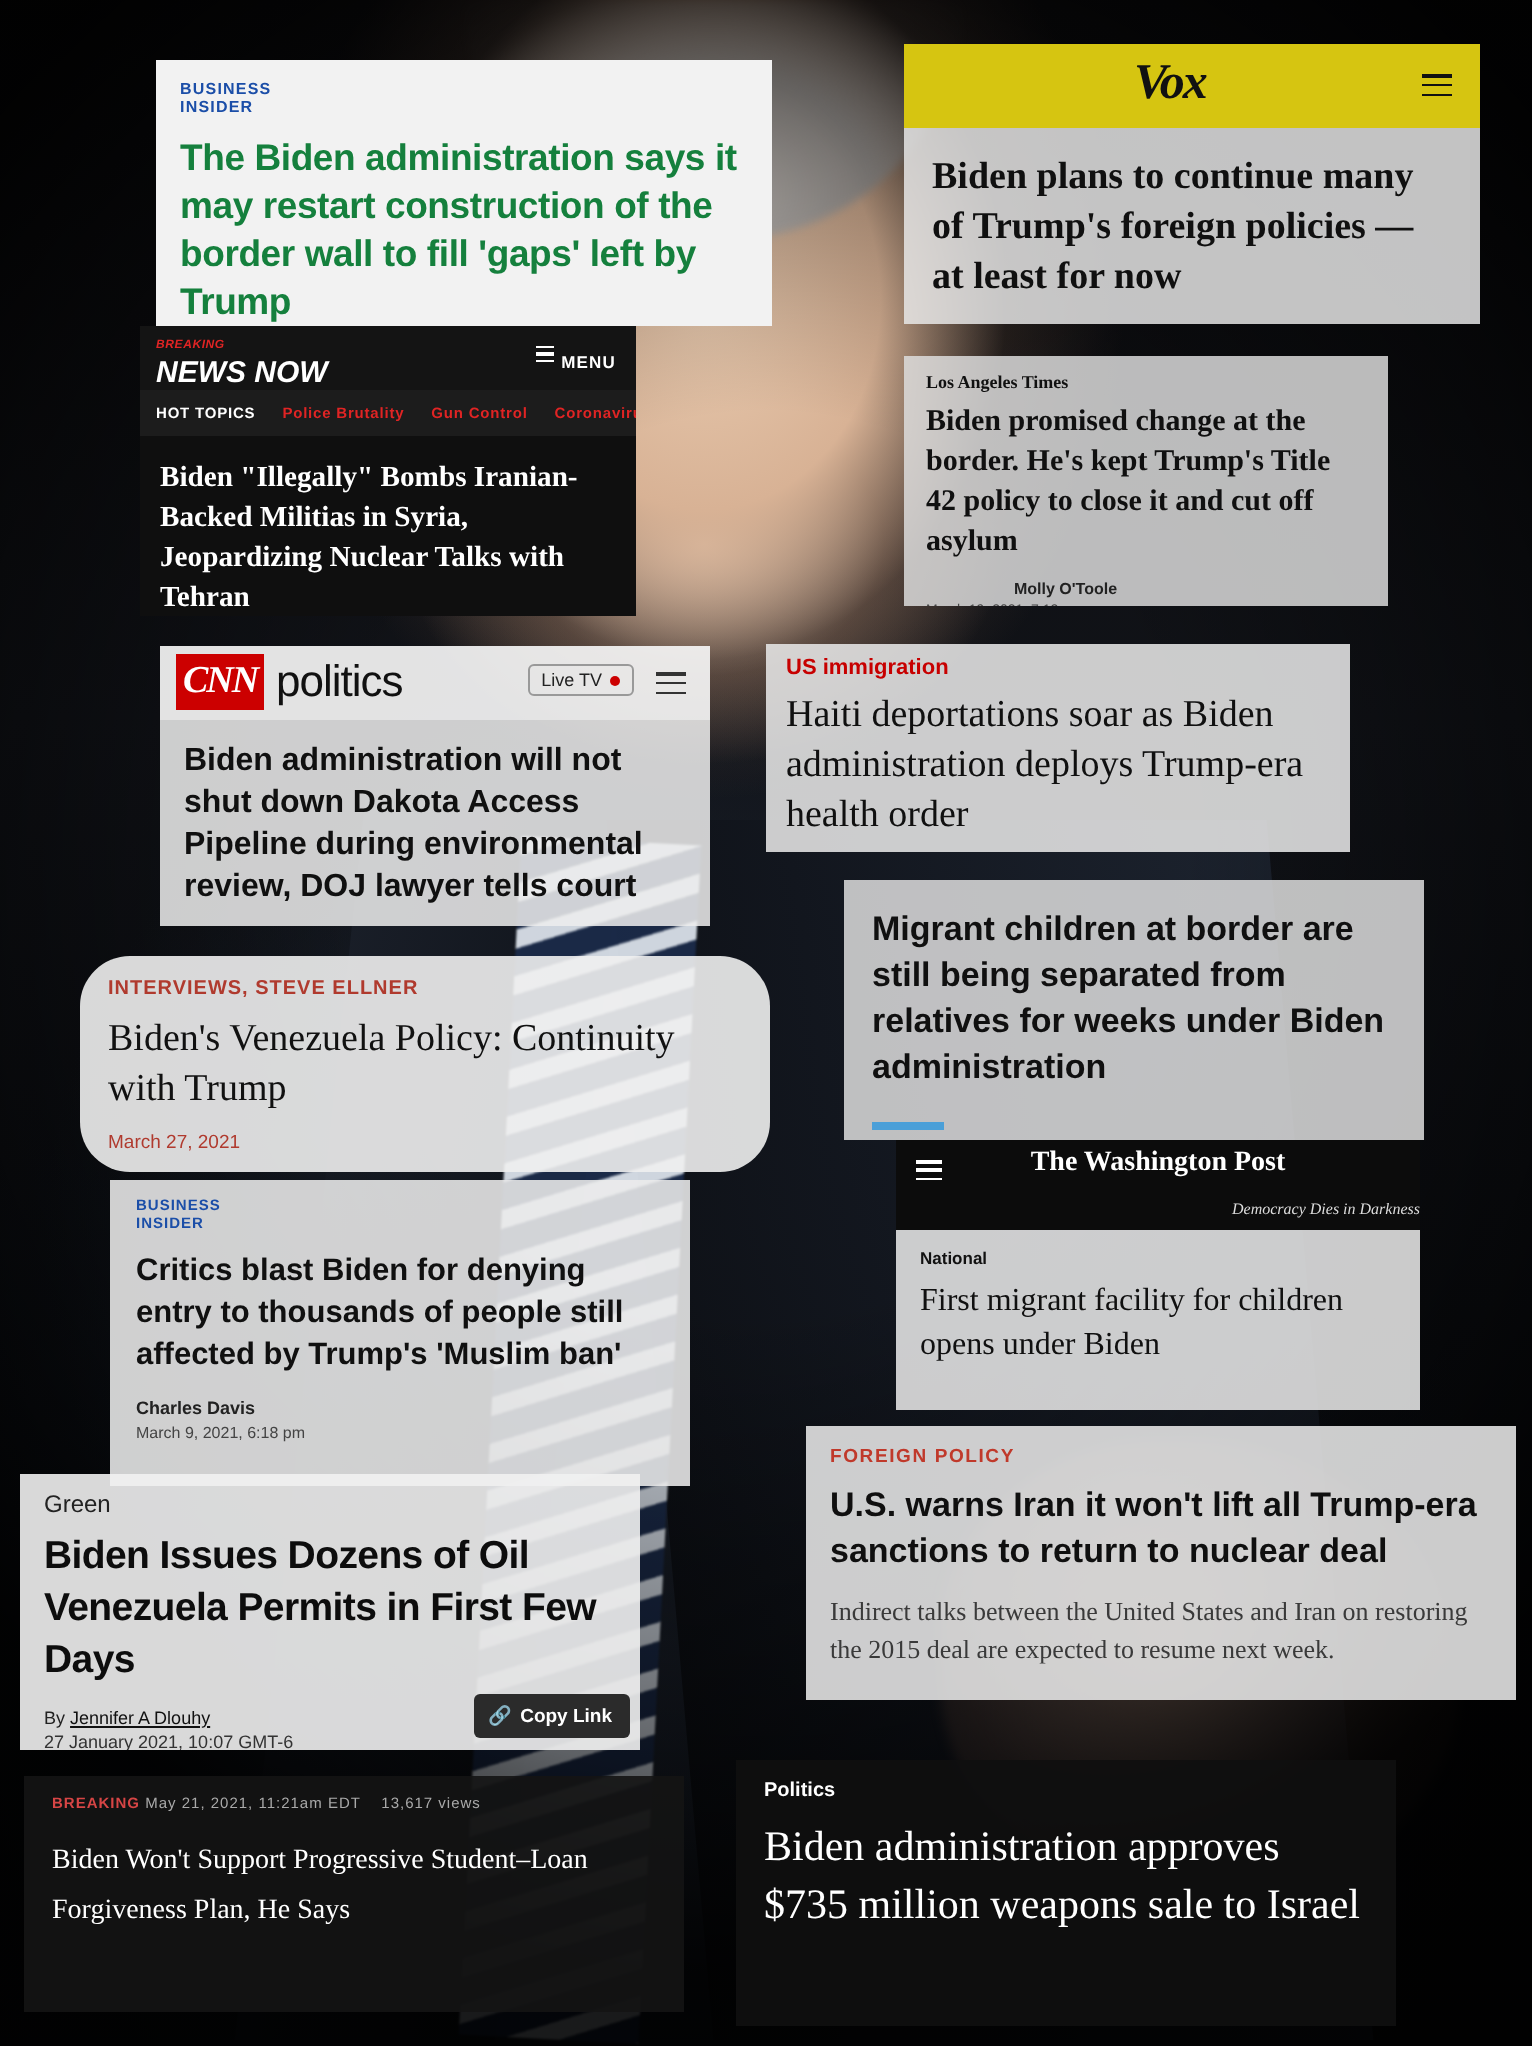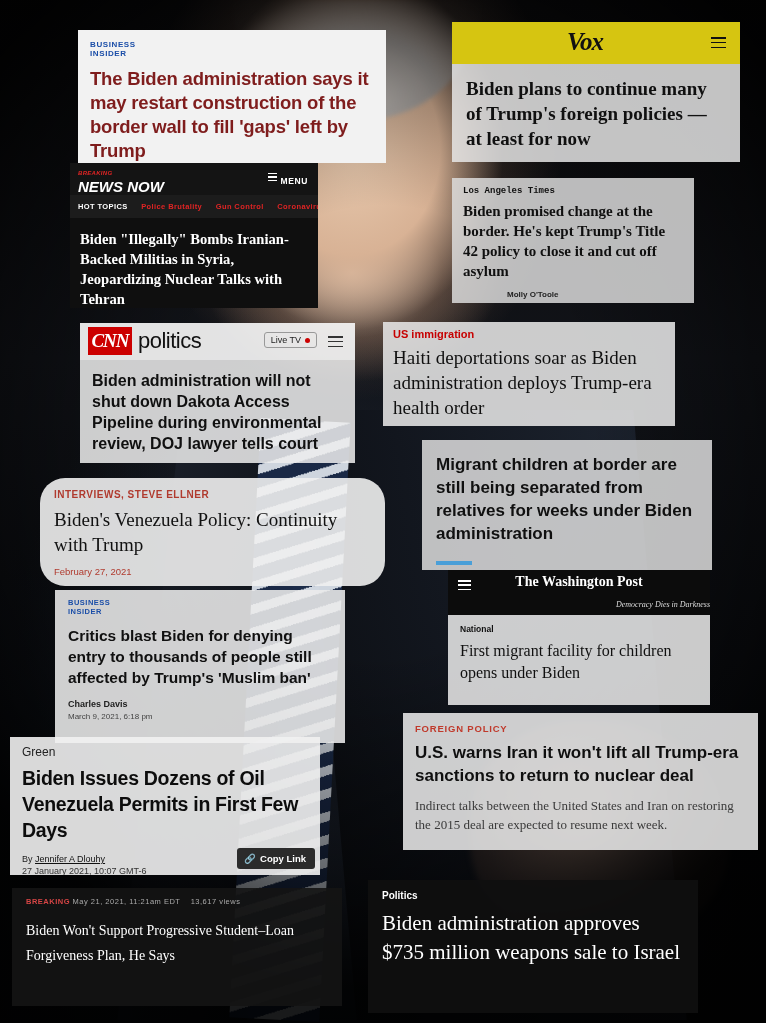--- a/index.html
+++ b/index.html
@@ -94,21 +94,21 @@
     letter-spacing: .6px;
     line-height: 9px;
     margin: 10px 0 0 12px;
     width: 60px;
   }
   #c-bi1 .hl {
     margin: 9px 14px 0 12px;
     font-size: 18.5px;
     line-height: 24px;
     font-weight: bold;
-    color: #7f1d1d;
+    color: #15803d;
     letter-spacing: -.2px;
   }
 
   
   #c-vox { left: 452px; top: 22px; width: 288px; height: 140px; }
   #c-vox .vox-bar {
     height: 42px;
     background: #d6c511;
     position: relative;
   }
@@ -177,21 +177,21 @@
     font-weight: bold;
     font-size: 14.6px;
     line-height: 20px;
     color: #fff;
   }
 
   
   #c-lat { left: 452px; top: 178px; width: 242px; height: 125px; }
   #c-lat .inner { background: rgba(222,222,222,0.84); height: 100%; padding: 8px 11px 0 11px; box-sizing: border-box; }
   #c-lat .lat-logo {
-    font-family: Liberation Mono, monospace;
+    font-family: Liberation Serif, serif;
     font-weight: bold;
     font-size: 9px;
     color: #111;
     margin-bottom: 5px;
   }
   #c-lat .hl {
     font-family: "Liberation Serif", serif;
     font-weight: bold;
     font-size: 15px;
     line-height: 20px;
@@ -418,21 +418,21 @@
     <div class="inner">
       <div class="hl">Migrant children at border are still being separated from relatives for weeks under Biden administration</div>
       <div class="rule"></div>
     </div>
   </div>
 
   <div class="clip" id="c-ven">
     <div class="inner">
       <div class="kicker">INTERVIEWS, STEVE ELLNER</div>
       <div class="hl">Biden's Venezuela Policy: Continuity with Trump</div>
-      <div class="date">February 27, 2021</div>
+      <div class="date">March 27, 2021</div>
     </div>
   </div>
 
   <div class="clip" id="c-wap">
     <div class="wap-bar">
       <div class="wap-ham">
           <i></i>
           <i></i>
           <i></i>
         </div>

